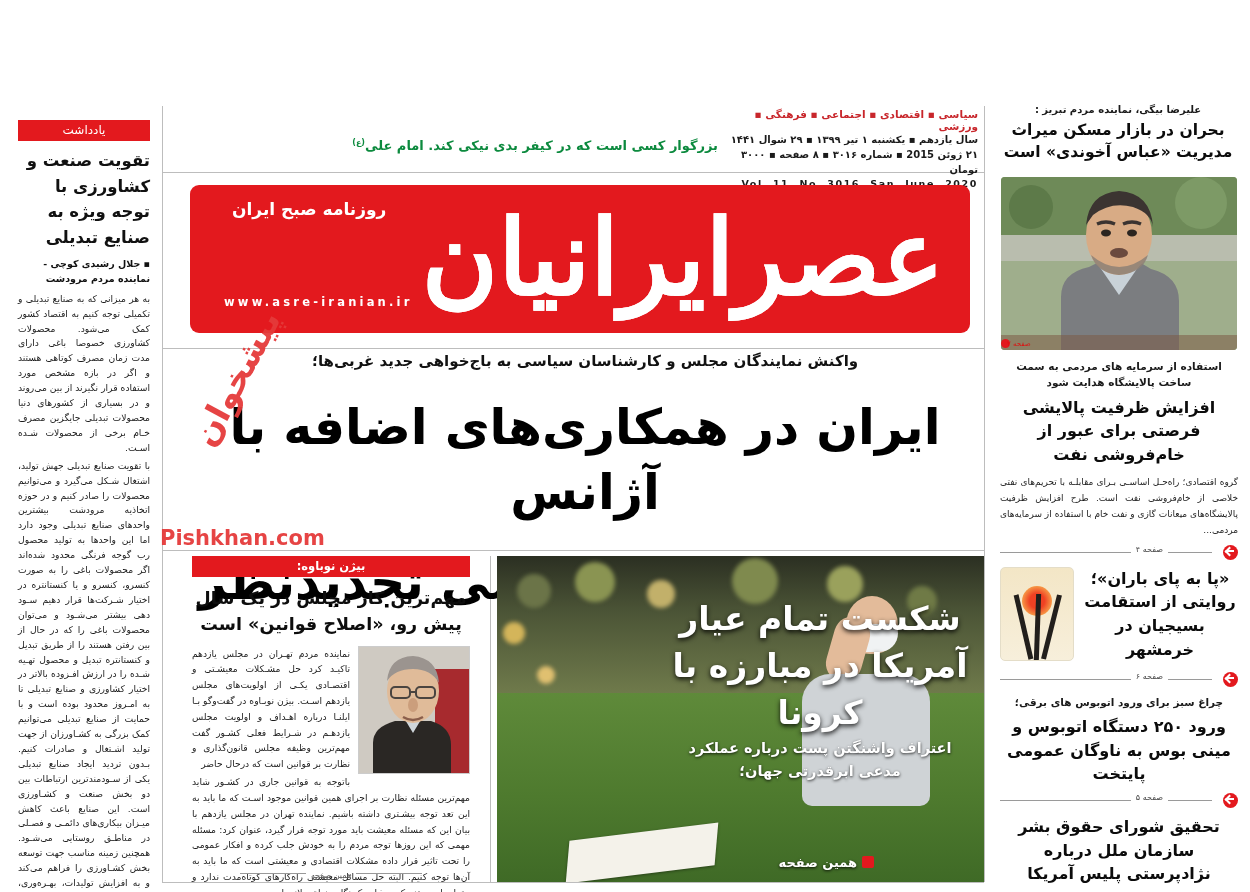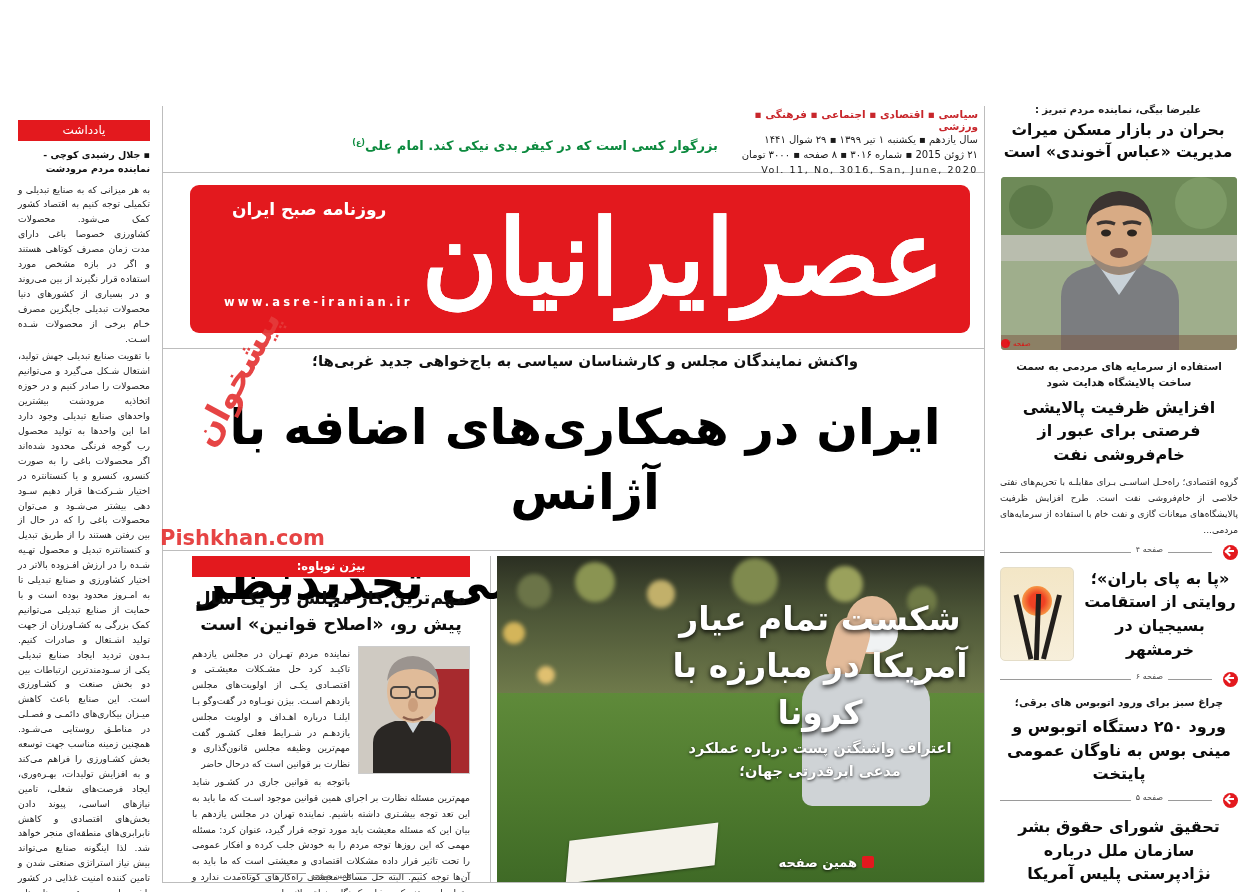--- a/index.html
+++ b/index.html
@@ -54,21 +54,21 @@
     direction: rtl;
   }
   #sections-line {
     font-size: 10.5px; color: #c8262b; font-weight: bold;
     text-align: right; letter-spacing: 0.6px;
     width: 250px; margin-right: 0;
   }
   #issue-lines {
     font-size: 10px; color: #1a1a1a; line-height: 1.48;
     text-align: right; letter-spacing: 0.4px; width: 250px;
-    margin-top: 1px; font-weight: normal;
+    margin-top: 1px; font-weight: bold;
   }
   #issue-lines .lat {
     direction: ltr; text-align: right; letter-spacing: 1.6px;
     font-size: 9.5px;
   }
   #hadith {
     position: absolute; right: 260px; top: 30px;
     width: 430px;
     font-size: 13px; font-weight: bold; color: #0c8a3e;
     text-align: right; direction: rtl;
@@ -374,20 +374,21 @@
   <div class="vline" id="frame-v1"></div>
   <div class="vline" id="frame-v2"></div>
   <div class="vline" id="frame-v3"></div>
   <div class="hline" id="frame-h1"></div>
   <div class="hline" id="frame-h2"></div>
   <div class="hline" id="frame-h3"></div>
   <div class="hline" id="frame-h4"></div>
 
   <div id="note-col">
     <div id="note-badge">یادداشت</div>
+    <div id="note-title">تقویت صنعت و کشاورزی با توجه ویژه به صنایع تبدیلی</div>
     <div id="note-byline">▪ جلال رشیدی کوچی - نماینده مردم مرودشت</div>
     <div id="note-body">
       <p>به هر میزانی که به صنایع تبدیلی و تکمیلی توجه کنیم به اقتصاد کشور کمک می‌شود. محصولات کشاورزی خصوصا باغی دارای مدت زمان مصرف کوتاهی هستند و اگر در بازه مشخص مورد استفاده قرار نگیرند از بین می‌روند و در بسیاری از کشورهای دنیا محصولات تبدیلی جایگزین مصرف خـام برخی از محصولات شـده اسـت.</p>
       <p>با تقویت صنایع تبدیلی جهش تولید، اشتغال شـکل می‌گیرد و می‌توانیم محصولات را صادر کنیم و در حوزه اتخاذیه مرودشت بیشترین واحدهای صنایع تبدیلی وجود دارد اما این واحدها به تولید محصول رب گوجه فرنگی محدود شده‌اند اگر محصولات باغی را به صورت کنسرو، کنسرو و یا کنستانتره در اختیار شـرکت‌ها قرار دهیم سـود دهی بیشتر می‌شـود و می‌توان محصولات باغی را که در حال از بین رفتن هستند را از طریق تبدیل و کنستانتره تبدیل و محصول تهـیه شـده را در ارزش افـزوده بالاتر در اختیار کشاورزی و صنایع تبدیلی تا به امـروز محدود بوده است و با حمایت از صنایع تبدیلی می‌توانیم کمک بزرگی به کشـاورزان از جهت تولید اشـتغال و صادرات کنیم. بـدون تردید ایجاد صنایع تبدیلی یکی از سـودمندترین ارتباطات بین دو بخش صنعت و کشـاورزی است. این صنایع باعث کاهش میـزان بیکاری‌های دائمـی و فصـلی در مناطـق روستایی می‌شـود. همچنین زمینه مناسب جهت توسعه بخش کشـاورزی را فراهم می‌کند و به افزایش تولیدات، بهـره‌وری، ایجاد فرصت‌های شغلی، تامین نیازهای اساسی، پیوند دادن بخش‌های اقتصادی و کاهش نابرابری‌های منطقه‌ای منجر خواهد شد. لذا اینگونه صنایع می‌تواند بیش نیاز استراتژی صنعتی شدن و تامین کننده امنیت غذایی در کشور باشـد. این موضوع در برنامه‌های مختلف توسعه مورد توجه قرار گرفت و در برنامه پنجم نیز ایجاد ظرفیت‌های جدید برای فـرآوری ۲۵ میلیون تن محصولات کشاورزی پیش‌بینی شده است.</p>
     </div>
   </div>
 
   <div id="info-strip">
     <div id="sections-line">سیاسی ▪ اقتصادی ▪ اجتماعی ▪ فرهنگی ▪ ورزشی</div>
     <div id="issue-lines">

